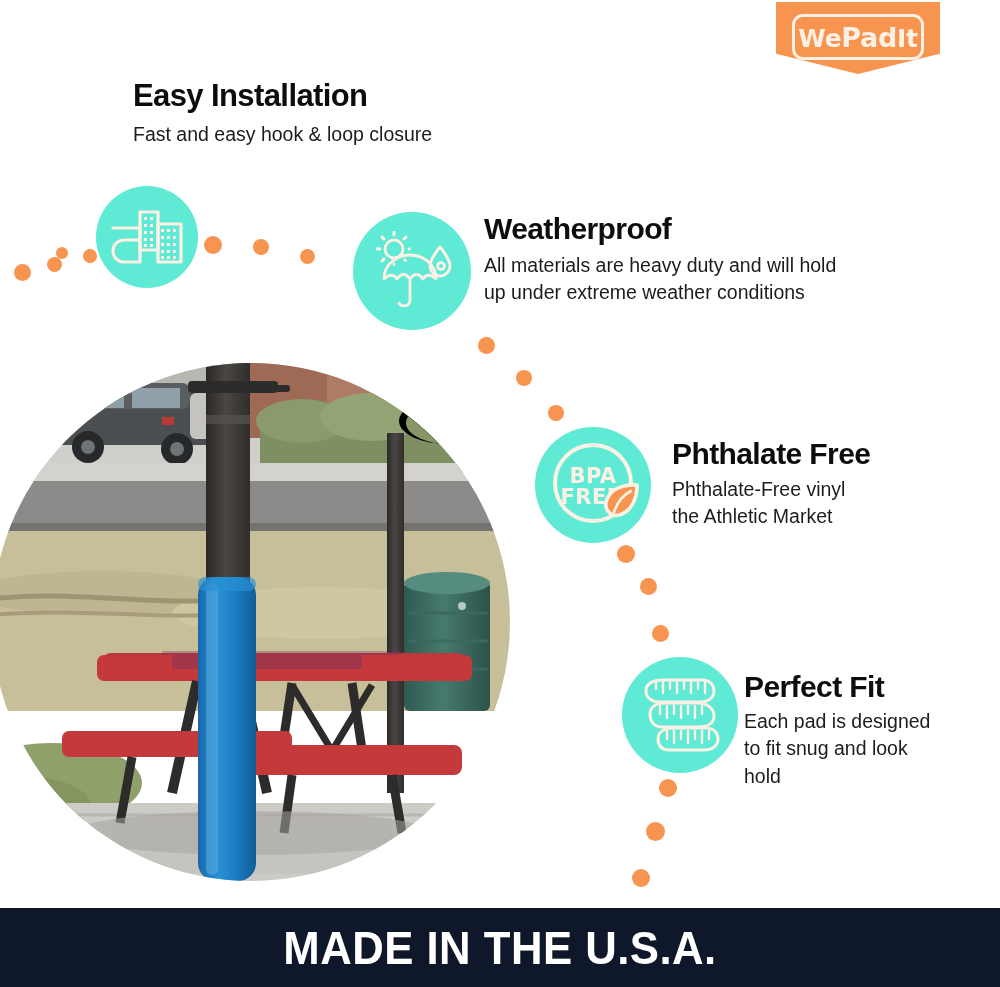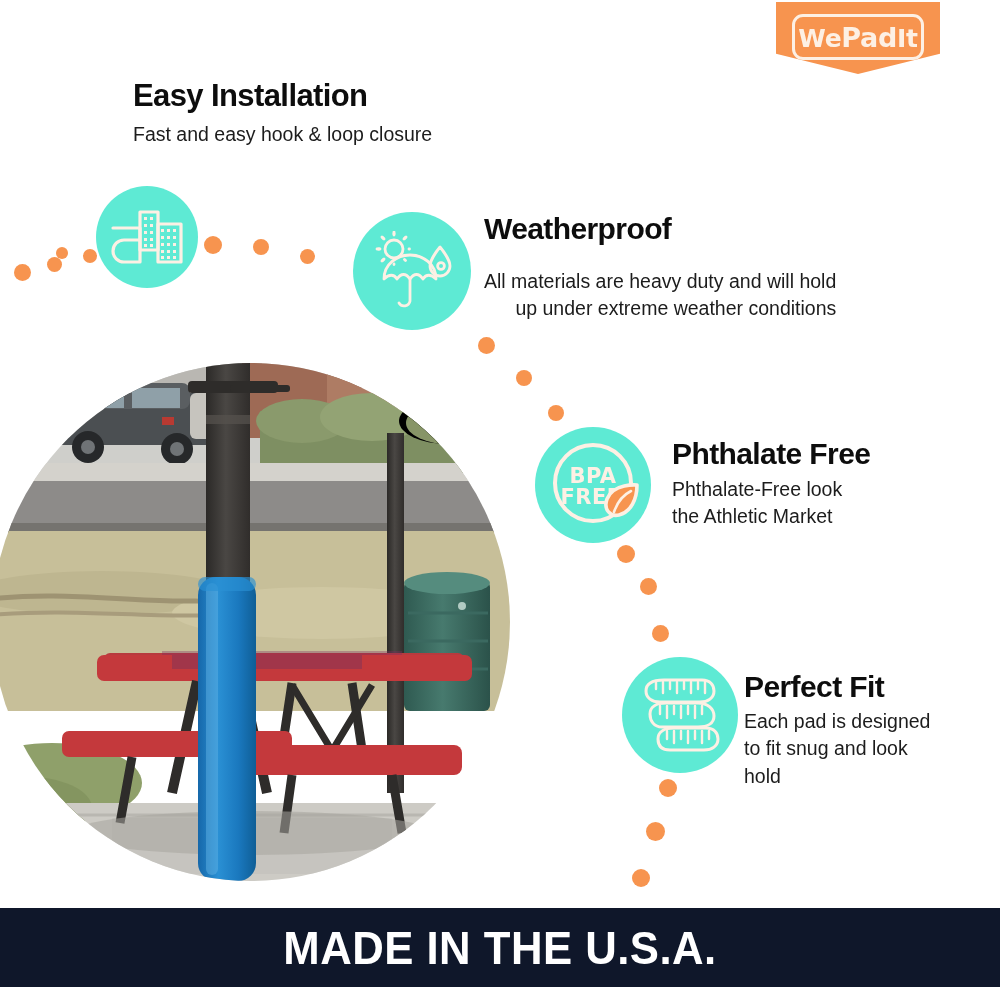--- a/index.html
+++ b/index.html
@@ -39,21 +39,21 @@
     margin:4px 0 0 0;font-size:19.5px;color:#1c1c1c;
     line-height:1.42;font-weight:normal;
   }
   .feat p .ln{display:block;white-space:nowrap;}
 
   #f-install{left:133px;top:79px;}
   #f-install h2{font-size:31px;}
   #f-install p{margin-top:7px;}
 
   #f-weather{left:484px;top:212px;}
-  #f-weather p{margin-top:22px;text-align:right;}
+  #f-weather p{margin-top:6px;}
 
   #f-phthalate{left:672px;top:437px;}
   #f-phthalate p{margin-top:5px;}
 
   #f-fit{left:744px;top:670px;}
   #f-fit p{margin-top:4px;}
 
   
   .dot{position:absolute;border-radius:50%;background:#F7944F;}
 
@@ -183,21 +183,21 @@
       <text x="50" y="71" text-anchor="middle" fill="#FDF0E4" font-family="DejaVu Sans, sans-serif" font-size="21" font-weight="bold" letter-spacing="0.5">FREE</text>
 
       <path d="M96 52 C96 52 72 50 66 66 C62 77 70 84 78 82 C90 79 96 66 96 52 Z" fill="#F7944F" stroke="#FDF0E4" stroke-width="3.6" stroke-linejoin="round"></path>
       <path d="M90 58 C82 62 76 70 73 79" stroke="#FDF0E4" stroke-width="2.6" stroke-linecap="round"></path>
     </svg>
   </div>
 
   <div class="feat" id="f-phthalate">
     <h2>Phthalate Free</h2>
     <p>
-      <span class="ln">Phthalate-Free look</span>
+      <span class="ln">Phthalate-Free vinyl</span>
       <span class="ln">the Athletic Market</span>
     </p>
   </div>
 
   <div class="dot" style="left:617px;top:545px;width:18px;height:18px;"></div>
   <div class="dot" style="left:640px;top:578px;width:17px;height:17px;"></div>
   <div class="dot" style="left:652px;top:625px;width:17px;height:17px;"></div>
 
   <div class="icon-circle" style="left:622px;top:657px;width:116px;height:116px;">
     <svg width="88" height="84" viewBox="0 0 88 84" fill="none" stroke="#FDF0E4" stroke-width="3" stroke-linejoin="round" stroke-linecap="round">

